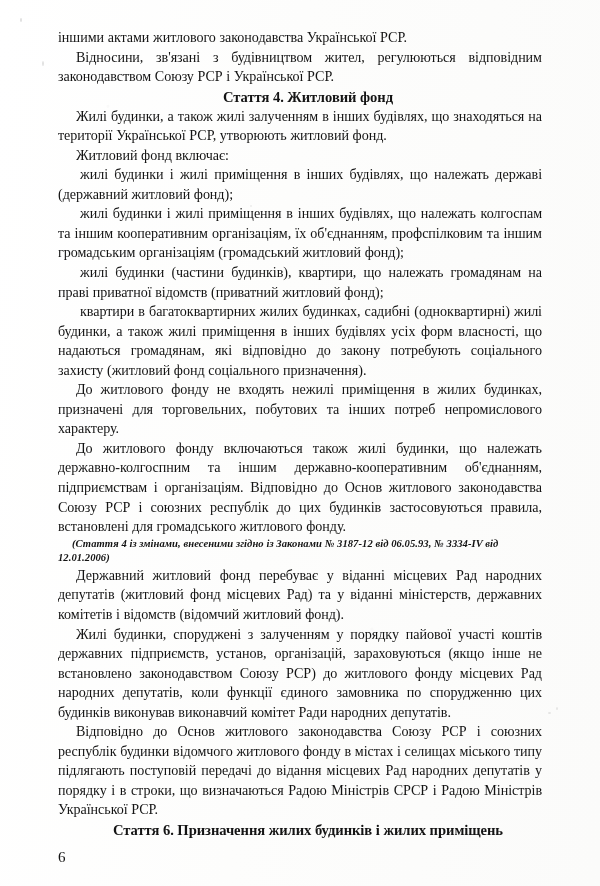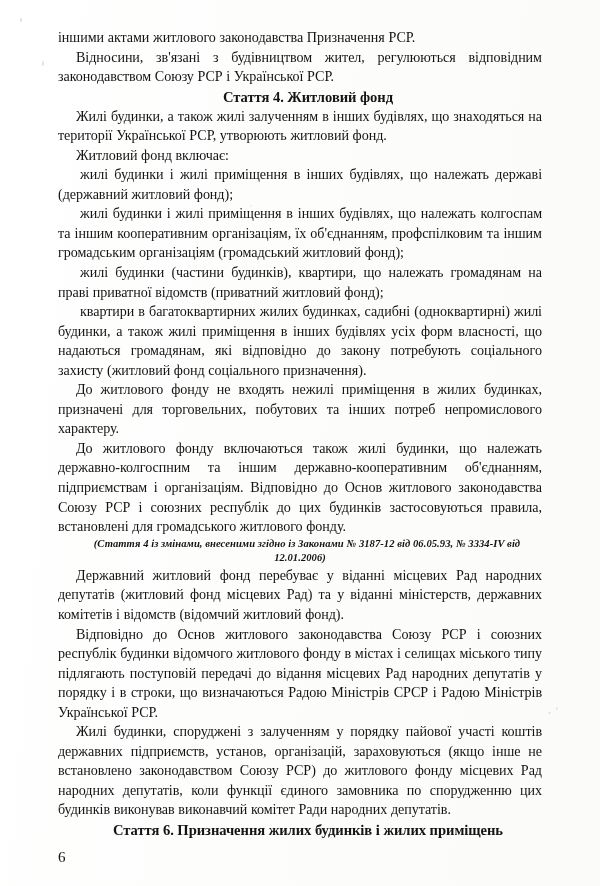--- a/index.html
+++ b/index.html
@@ -65,21 +65,21 @@
     letter-spacing: -0.05px;
   }
 
   
   p.citation {
     margin: 0;
     font-size: 10.6px;
     line-height: 14.6px;
     font-style: italic;
     font-weight: 600;
-    text-align: center;
+    text-align: left;
     text-indent: 14px;
     letter-spacing: 0.05px;
   }
 
   .folio {
     position: absolute;
     left: 58px;
     top: 848px;
     font-size: 15px;
     line-height: 18px;
@@ -104,21 +104,21 @@
   <div class="speck" style="left:369px; top:256px; width:2px; height:2px;  opacity:.35;"></div>
   <div class="speck" style="left:493px; top:469px; width:9px; height:2px;  opacity:.30; border-radius:1px;"></div>
   <div class="speck" style="left:508px; top:474px; width:5px; height:2px;  opacity:.28; border-radius:1px;"></div>
   <div class="speck" style="left:548px; top:712px; width:3px; height:2px;  opacity:.32;"></div>
   <div class="speck" style="left:556px; top:707px; width:2px; height:3px;  opacity:.30;"></div>
   <div class="speck" style="left:250px; top:205px; width:2px; height:2px;  opacity:.25;"></div>
   <div class="speck" style="left:182px; top:389px; width:2px; height:2px;  opacity:.22;"></div>
 
   <div class="textblock">
 
-    <p class="body noindent">іншими актами житлового законодавства Призначення РСР.</p>
+    <p class="body noindent">іншими актами житлового законодавства Української РСР.</p>
 
     <p class="body">Відносини, зв'язані з будівництвом жител, регулюються відповідним законодавством Союзу РСР і Української РСР.</p>
 
     <h2 class="article">Стаття 4. Житловий фонд</h2>
 
     <p class="body">Жилі будинки, а також жилі залученням в інших будівлях, що знаходяться на території Української РСР, утворюють житловий фонд.</p>
 
     <p class="body">Житловий фонд включає:</p>
 
     <p class="body clause">жилі будинки і жилі приміщення в інших будівлях, що належать державі (державний житловий фонд);</p>
@@ -132,23 +132,23 @@
 
     <p class="body">До житлового фонду не входять нежилі приміщення в жилих будинках, призначені для торговельних, побутових та інших потреб непромислового характеру.</p>
 
     <p class="body">До житлового фонду включаються також жилі будинки, що належать державно-колгоспним та іншим державно-кооперативним об'єднанням, підприємствам і організаціям. Відповідно до Основ житлового законодавства Союзу РСР і союзних республік до цих будинків застосовуються правила, встановлені для громадського житлового фонду.</p>
 
     <p class="citation">(Стаття 4 із змінами, внесеними згідно із Законами № 3187-12 від 06.05.93, № 3334-IV від 12.01.2006)</p>
 
 
     <p class="body">Державний житловий фонд перебуває у віданні місцевих Рад народних депутатів (житловий фонд місцевих Рад) та у віданні міністерств, державних комітетів і відомств (відомчий житловий фонд).</p>
 
+    <p class="body">Жилі будинки, споруджені з залученням у порядку пайової участі коштів державних підприємств, установ, організацій, зараховуються (якщо інше не встановлено законодавством Союзу РСР) до житлового фонду місцевих Рад народних депутатів, коли функції єдиного замовника по спорудженню цих будинків виконував виконавчий комітет Ради народних депутатів.</p>
+
     <p class="body">Відповідно до Основ житлового законодавства Союзу РСР і союзних республік будинки відомчого житлового фонду в містах і селищах міського типу підлягають поступовій передачі до відання місцевих Рад народних депутатів у порядку і в строки, що визначаються Радою Міністрів СРСР і Радою Міністрів Української РСР.</p>
-
-    <p class="body">Жилі будинки, споруджені з залученням у порядку пайової участі коштів державних підприємств, установ, організацій, зараховуються (якщо інше не встановлено законодавством Союзу РСР) до житлового фонду місцевих Рад народних депутатів, коли функції єдиного замовника по спорудженню цих будинків виконував виконавчий комітет Ради народних депутатів.</p>
 
     <h2 class="article">Стаття 6. Призначення жилих будинків і жилих приміщень</h2>
 
   </div>
 
   <div class="folio">6</div>
 
 </div>
 
 </body></html>

